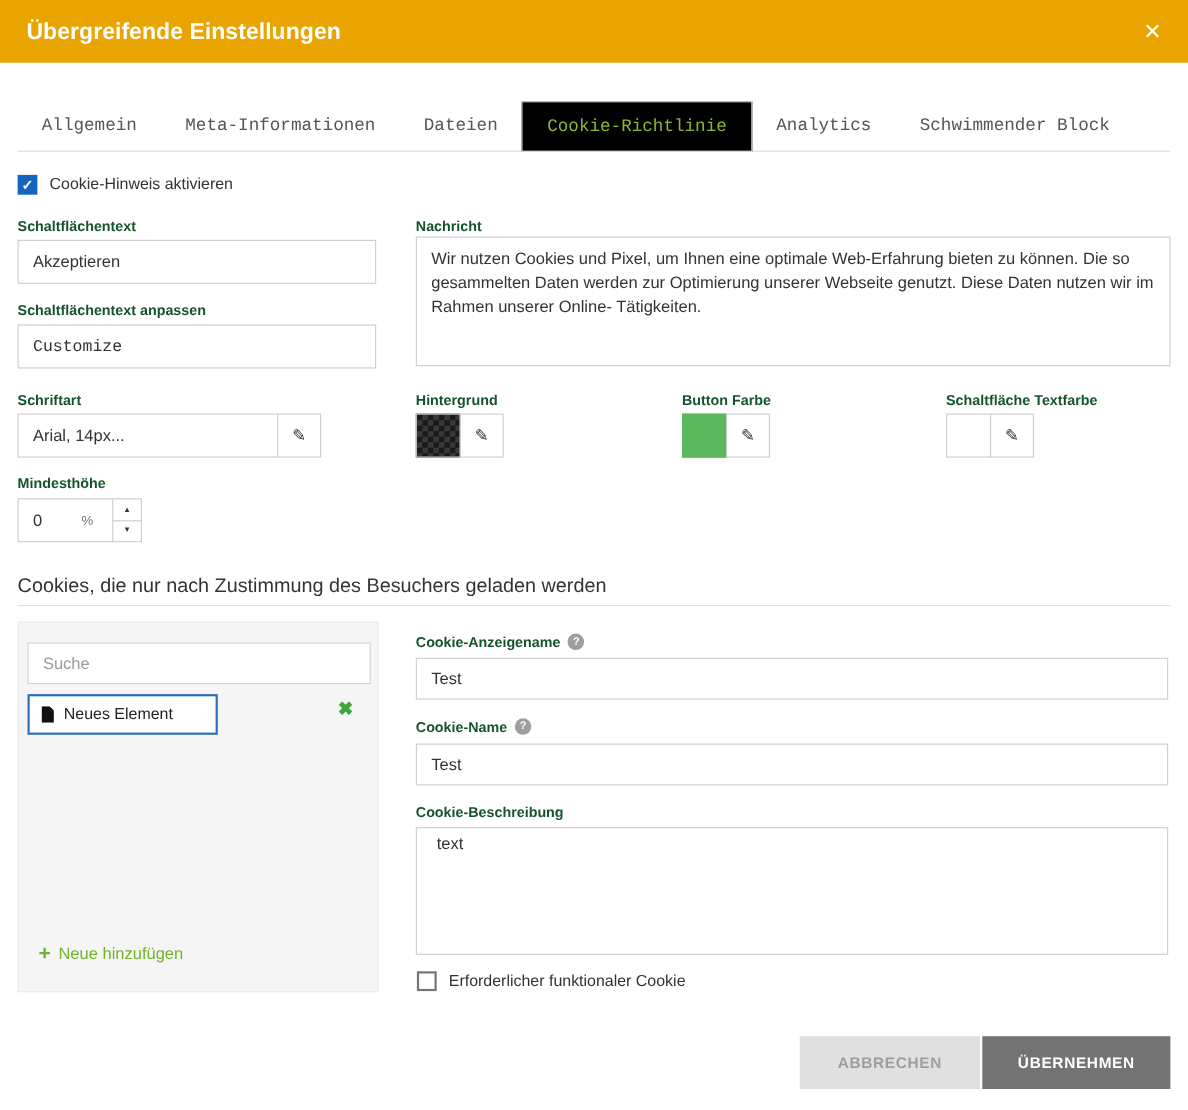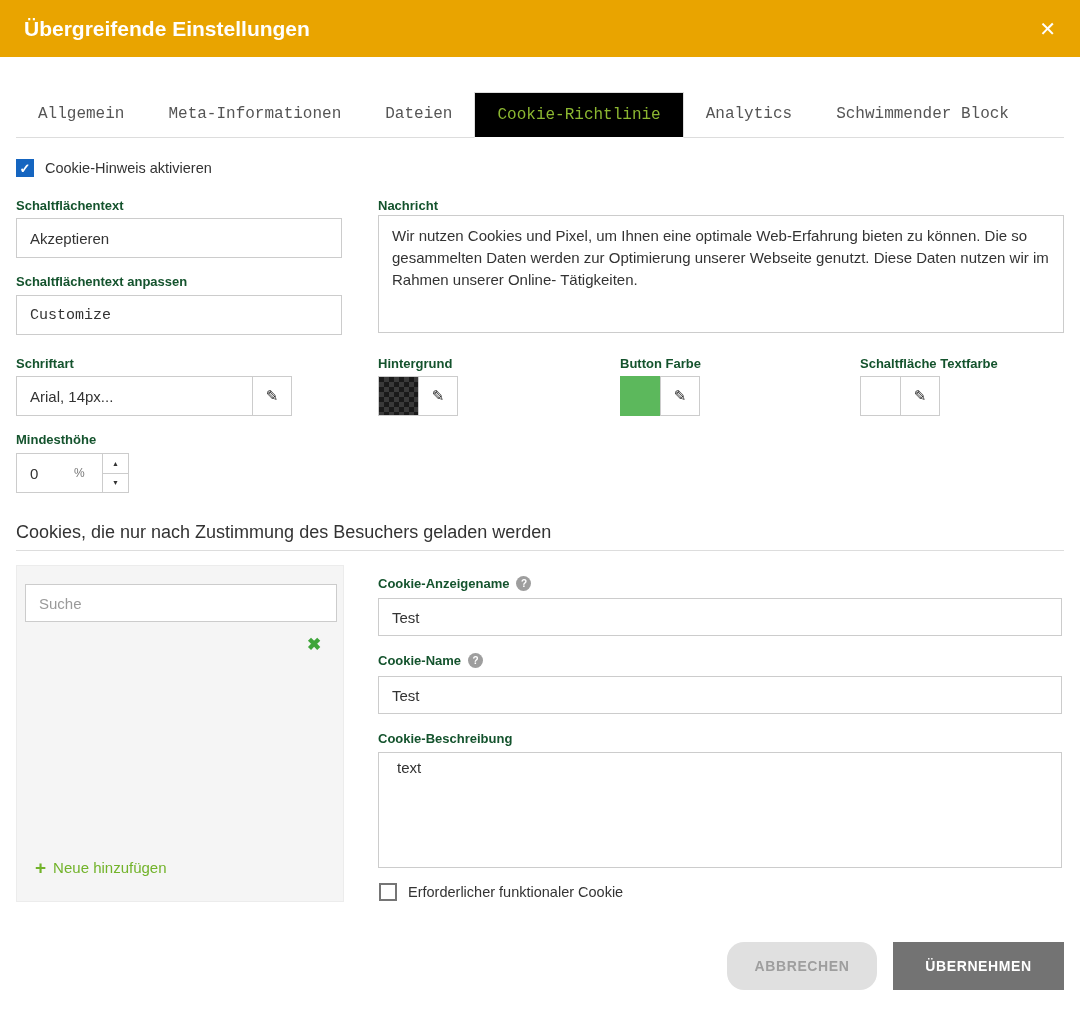--- a/index.html
+++ b/index.html
@@ -146,20 +146,26 @@
       <div class="stepbtn">▲</div>
       <div class="stepbtn">▼</div>
     </div>
   </div>
 
   <div class="abs h1" style="top:522px; left:16px;">Cookies, die nur nach Zustimmung des Besuchers geladen werden</div>
   <div class="abs hr" style="top:550px; left:16px; width:1048px;"></div>
 
   <div class="abs panel">
     <input class="inp search" placeholder="Suche" style="">
+    <div class="listitem">
+      <svg width="12" height="15" viewBox="0 0 12 15">
+          <path d="M1 0 h7 l4 4 v11 H1 Z" fill="#111"></path>
+        </svg>
+      <span class="ilbl">Neues Element</span>
+    </div>
     <div class="delx">✖</div>
     <div class="addnew">
       <span class="plus">+</span>
       <span class="atxt">Neue hinzufügen</span>
     </div>
   </div>
 
   <div class="abs lblrow" style="top:576px; left:378px;">
     <span class="lbl">Cookie-Anzeigename</span>
     <span class="help">?</span>
@@ -173,16 +179,16 @@
   <input class="abs inp" style="top: 676px; left: 378px; width: 684px; height: 38px;" value="Test">
 
   <div class="abs lbl" style="top:731px; left:378px;">Cookie-Beschreibung</div>
   <textarea class="abs inp" style="top: 752px; left: 378px; width: 684px; height: 116px; padding: 4px 18px; font-size: 15px;">text</textarea>
 
   <div class="abs chkrow" style="top:883px; left:379px;">
     <span class="chk off"></span>
     <span class="chklbl">Erforderlicher funktionaler Cookie</span>
   </div>
 
-  <button class="abs btn cancel" style="top:942px; left:727px; width:150px;border-radius:17px;">ABBRECHEN</button>
+  <button class="abs btn cancel" style="top:942px; left:727px; width:164px;">ABBRECHEN</button>
   <button class="abs btn apply" style="top:942px; left:893px; width:171px;">ÜBERNEHMEN</button>
 
 </div>
 
 </body></html>

